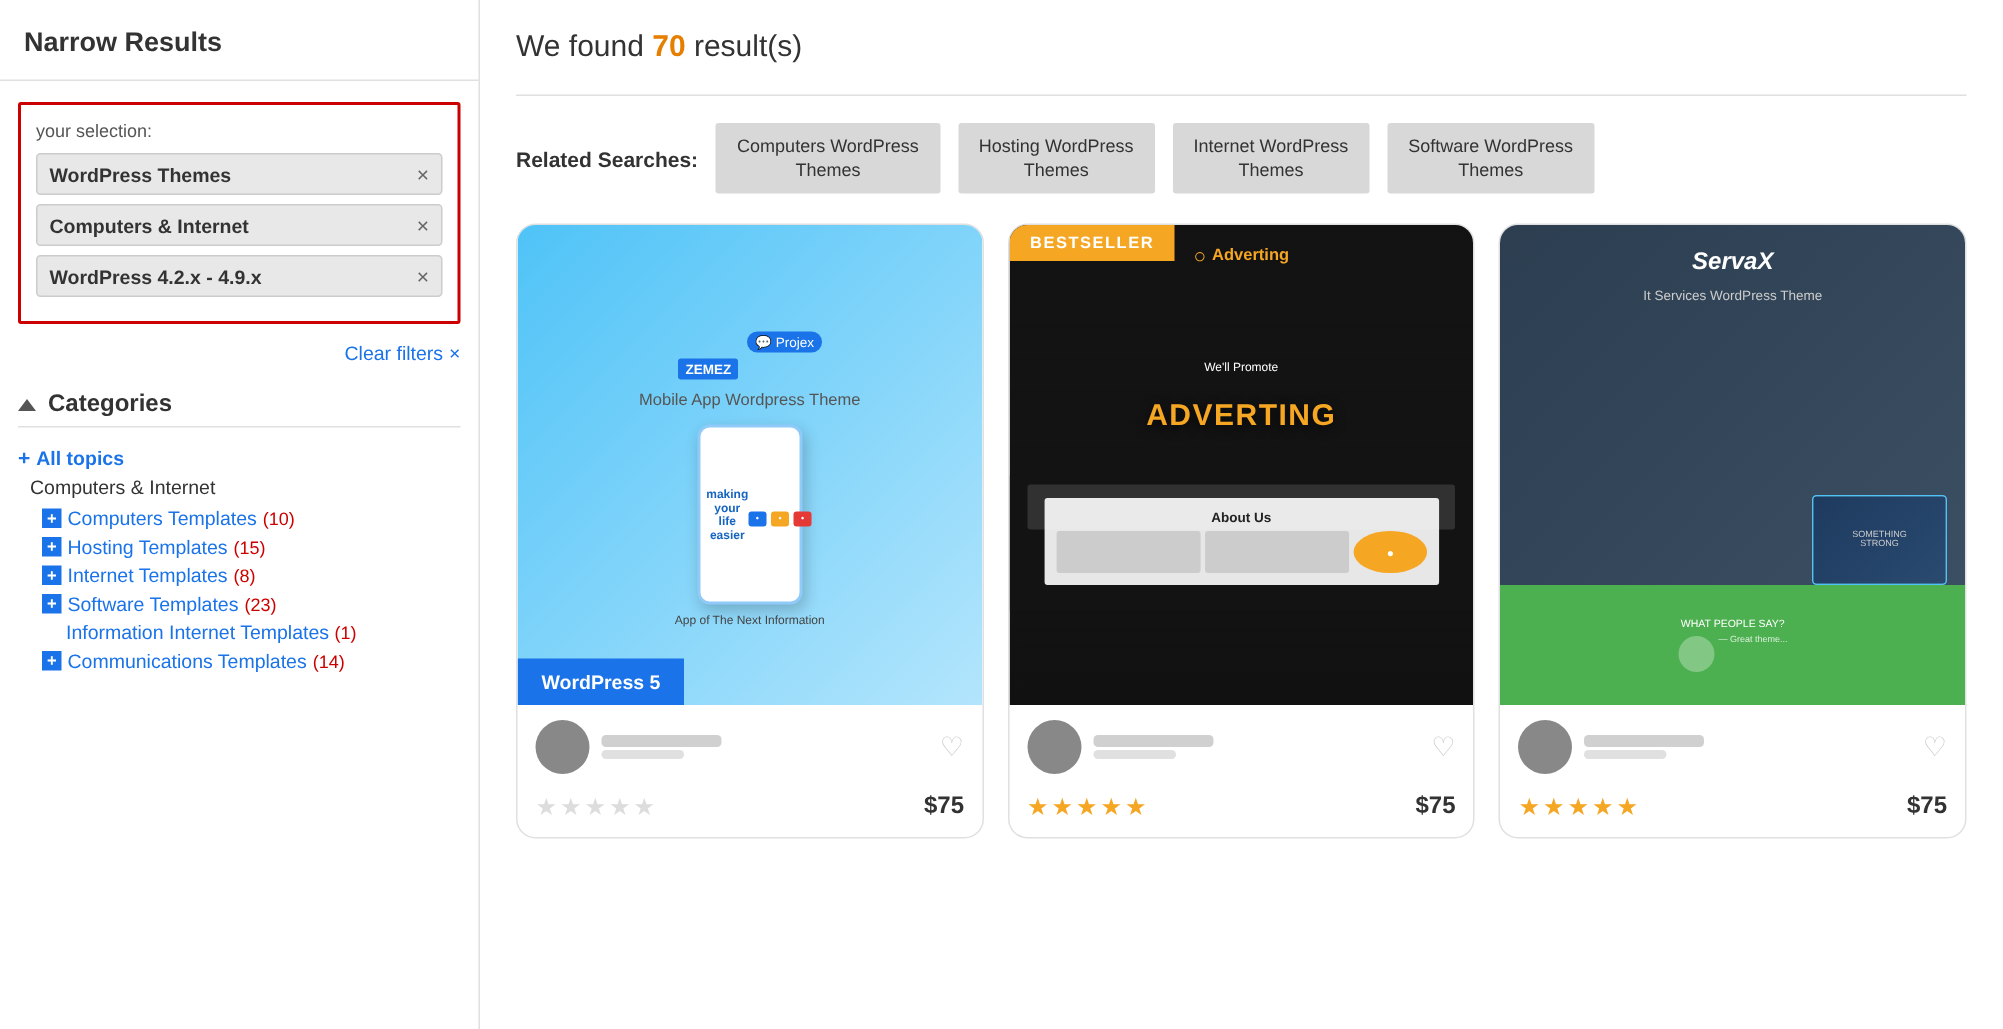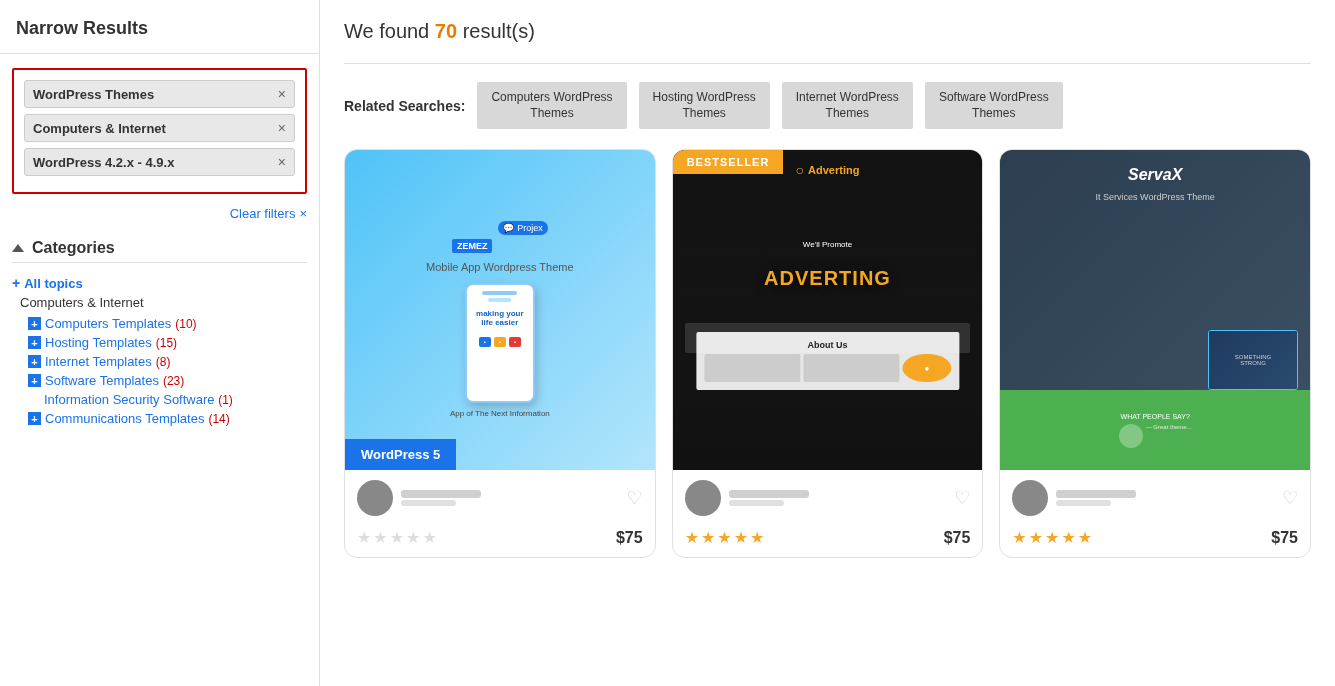--- a/index.html
+++ b/index.html
@@ -346,21 +346,21 @@
       text-align: center;
       margin-bottom: 10px;
     }
     .phone-mockup {
       width: 70px;
       height: 120px;
       background: #fff;
       border-radius: 8px;
       border: 2px solid #90caf9;
       display: flex;
-      flex-direction: column;
+      flex-direction: row;
       align-items: center;
       padding: 6px 4px;
       box-shadow: 2px 4px 10px rgba(0,0,0,0.2);
       margin-bottom: 6px;
     }
     .phone-bar {
       width: 60%;
       height: 4px;
       background: #90caf9;
       border-radius: 2px;
@@ -473,20 +473,21 @@
       justify-content: center;
     }
   </style>
 </head>
 <body>
 
 <div class="sidebar">
   <div class="narrow-results-title">Narrow Results</div>
 
   <div class="selection-box">
+    <div class="your-selection-label">your selection:</div>
 
     <div class="filter-tag">
       <span>WordPress Themes</span>
       <span class="close-x">×</span>
     </div>
     <div class="filter-tag">
       <span>Computers &amp; Internet</span>
       <span class="close-x">×</span>
     </div>
     <div class="filter-tag">
@@ -530,21 +531,21 @@
         <span class="plus-box">+</span>
         <a href="#">Internet Templates</a>
         <span class="count">(8)</span>
       </div>
       <div class="category-child">
         <span class="plus-box">+</span>
         <a href="#">Software Templates</a>
         <span class="count">(23)</span>
       </div>
       <div class="info-security" style="margin-bottom:4px;">
-        <a href="#">Information Security Software</a>
+        <a href="#">Information Internet Templates</a>
         <span class="count">(1)</span>
       </div>
       <div class="category-child">
         <span class="plus-box">+</span>
         <a href="#">Communications Templates</a>
         <span class="count">(14)</span>
       </div>
     </div>
   </div>
 </div>

